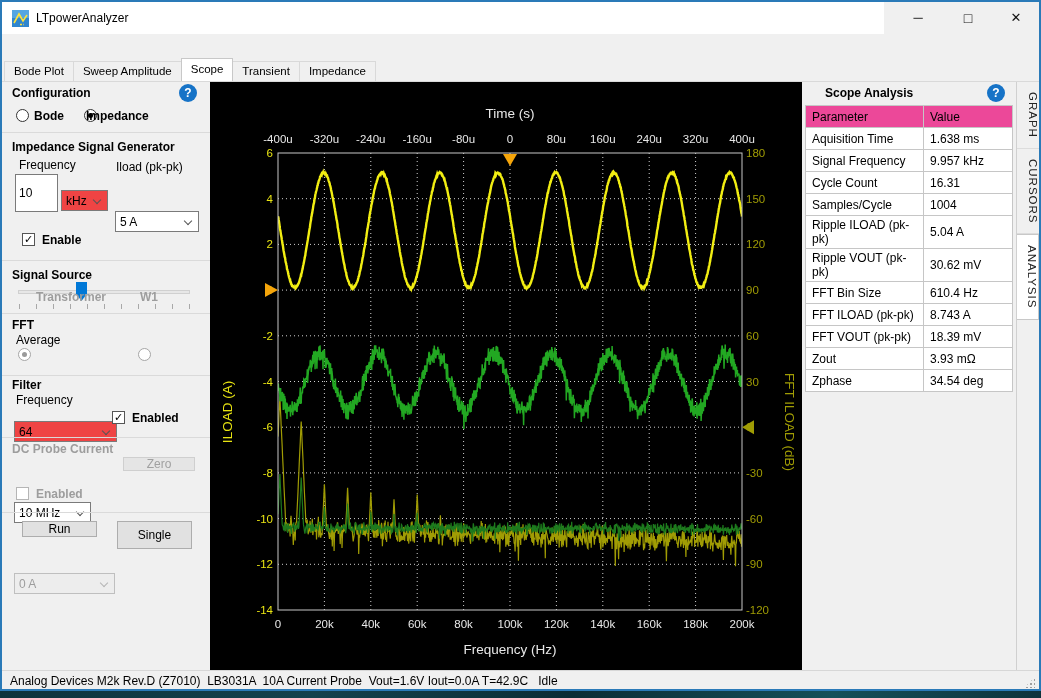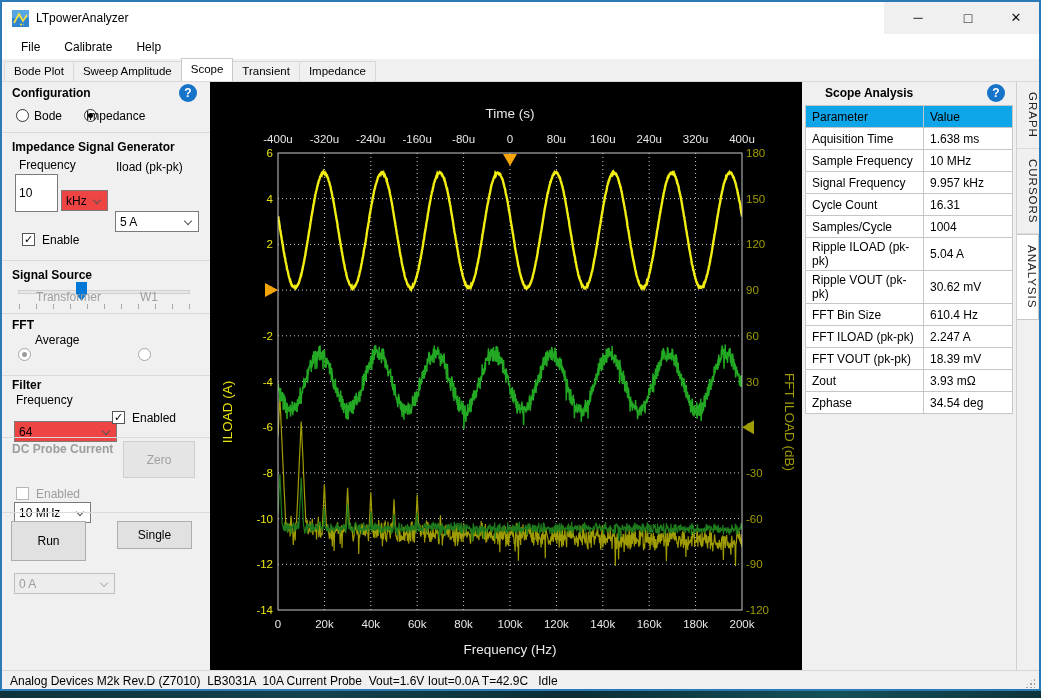--- a/index.html
+++ b/index.html
@@ -32,21 +32,21 @@
   
   #left-panel { left:0; top:80px; width:208px; height:588px; background:#f0f0f0; }
   .sec-title { font-weight:bold; font-size:12px; }
   .sec-title.disabled { color:#9d9d9d; }
   .sep { left:0; height:1px; width:208px; background:#dadada; }
   .help-icon { width:18px; height:18px; border-radius:50%; background:#1673c7; color:#fff; font-weight:bold; font-size:12px; display:flex; align-items:center; justify-content:center; }
   .radio { width:13px; height:13px; border-radius:50%; border:1px solid #333; background:#fff; position:relative; display:inline-block; }
   .radio.sel::after { content:""; position:absolute; left:3px; top:3px; width:5px; height:5px; border-radius:50%; background:#000; }
   .radio.dis { border-color:#a6a6a6; }
   .radio.dis.sel::after { background:#9a9a9a; }
-  .rlabel { font-size:12px; }
+  .rlabel { font-size:12px;font-weight:bold; }
   .rlabel.dis { color:#9d9d9d; }
   .checkbox { width:13px; height:13px; border:1px solid #555; background:#fff; display:inline-block; text-align:center; line-height:11px; font-size:11px; }
   .checkbox.dis { border-color:#b5b5b5; }
   .field { border:1px solid #7a7a7a; background:#fff; font-size:12px; padding:18px 3px; height:21px; }
   .dropdown { border:1px solid #7a7a7a; background:#fff; height:21px; display:flex; align-items:center; padding-left:4px; position:relative; font-size:12px; }
   .dropdown.gray { background:#ef4444; }
   .dropdown.dis { background:#ededed; color:#9d9d9d; border-color:#bfbfbf; }
   .chev { position:absolute; right:7px; top:6px; width:6px; height:6px; border-right:1px solid #555; border-bottom:1px solid #555; transform:rotate(45deg); }
   .dropdown.dis .chev { border-color:#b5b5b5; }
   .btn { background:#e1e1e1; border:1px solid #adadad; display:flex; align-items:center; justify-content:center; font-size:12px; }
@@ -54,21 +54,21 @@
   #slider-track { left:16px; top:208px; width:172px; height:4px; background:#e7e7e7; border:1px solid #d0d0d0; }
   #slider-thumb { left:74px; top:200px; width:11px; height:19px; background:#0078d7; clip-path:polygon(0 0,100% 0,100% 62%,50% 100%,0 62%); }
   #slider-ticks { left:17px; top:222px; width:172px; height:5px;
      background:repeating-linear-gradient(to right,#a8a8a8 0 1px,transparent 1px 17px); }
   
   #plot-wrap { left:208px; top:80px; width:592px; height:588px; background:#000; }
   
   #right-panel { left:800px; top:80px; width:214px; height:588px; background:#f0f0f0; }
   #analysis-table { border-collapse:collapse; background:#fff; }
   #analysis-table th, #analysis-table td { border:1px solid #c6c6c6; font-weight:normal; text-align:left; padding:2px 6px; font-size:12px; height:22px; }
-  #analysis-table th { background:#0ea5e9; }
+  #analysis-table th { background:#ec4899; }
   
   #side-tabs { left:1014px; top:80px; width:23px; height:588px; background:#f0f0f0; border-left:1px solid #d0d0d0; }
   .vtab { writing-mode:vertical-rl; width:22px; text-align:center; padding:10px 0; font-size:11.5px; letter-spacing:1px; color:#222; background:#f0f0f0; border-bottom:1px solid #dcdcdc; }
   .vtab.active { background:#ffffff; border:1px solid #c8c8c8; border-left:none; }
   
   #statusbar { left:0; top:668px; width:1037px; height:21px; background:#f0f0f0; border-top:1px solid #d7d7d7; display:flex; align-items:center; }
   #status-text { padding-left:8px; white-space:pre; font-size:12px; }
   #grip { position:absolute; right:4px; top:6px; width:11px; height:11px;
      background-image:radial-gradient(#9f9f9f 1.2px, transparent 1.3px); background-size:4px 4px; background-position:1px 1px;
      clip-path:polygon(100% 0,100% 100%,0 100%); }
@@ -84,25 +84,20 @@
       <rect x="0" y="0" width="17" height="8" fill="#55a6e2"></rect>
       <polyline points="2,13 7,4 11,11 15,5" fill="none" stroke="#ffe23c" stroke-width="1.6"></polyline>
       <line x1="8" y1="14.5" x2="12" y2="14.5" stroke="#ffe23c" stroke-width="1.4" stroke-dasharray="2 1.4"></line>
     </svg>
     <span id="title-text" class="abs">LTpowerAnalyzer</span>
     <div id="btn-min" class="winbtn abs">─</div>
     <div id="btn-max" class="winbtn abs">□</div>
     <div id="btn-close" class="winbtn abs">✕</div>
   </div>
 
-  <div id="menubar" class="abs">
-    <span class="menu-item">File</span>
-    <span class="menu-item">Calibrate</span>
-    <span class="menu-item">Help</span>
-  </div>
 
   <div id="tabstrip" class="abs">
     <div class="tab">Bode Plot</div>
     <div class="tab">Sweep Amplitude</div>
     <div class="tab active">Scope</div>
     <div class="tab">Transient</div>
     <div class="tab">Impedance</div>
   </div>
 
   <div id="left-panel" class="abs">
@@ -140,21 +135,21 @@
 
     <div class="abs sec-title" style="left:10px;top:186px;">Signal Source</div>
     <span class="abs radio dis sel" style="left:16px;top:208px;"></span>
     <span class="abs rlabel dis" style="left:34px;top:208px;">Transformer</span>
     <span class="abs radio dis" style="left:120px;top:208px;"></span>
     <span class="abs rlabel dis" style="left:138px;top:208px;">W1</span>
 
     <div class="abs sep" style="top:231px;"></div>
 
     <div class="abs sec-title" style="left:10px;top:236px;">FFT</div>
-    <div class="abs" style="left:14px;top:251px;margin-left:19px;">Average</div>
+    <div class="abs" style="left:14px;top:251px;">Average</div>
     <div class="abs dropdown gray" style="left:12px;top:265px;width:103px;">
       <span>64</span>
       <span class="chev"></span>
     </div>
 
     <div class="abs sep" style="top:293px;"></div>
 
     <div class="abs sec-title" style="left:10px;top:296px;">Filter</div>
     <div class="abs" style="left:14px;top:311px;">Frequency</div>
     <div class="abs dropdown" style="left:12px;top:325px;width:77px;">
@@ -164,27 +159,27 @@
     <span class="abs checkbox" style="left:110px;top:329px;">✓</span>
     <span class="abs rlabel" style="left:130px;top:329px;">Enabled</span>
 
     <div class="abs sep" style="top:355px;"></div>
 
     <div class="abs sec-title disabled" style="left:10px;top:360px;">DC Probe Current</div>
     <div class="abs dropdown dis" style="left:12px;top:375px;width:101px;">
       <span>0 A</span>
       <span class="chev"></span>
     </div>
-    <div class="abs btn dis" style="left:121px;top:359px;width:72px;height:37px;">Zero</div>
+    <div class="abs btn dis" style="left:121px;top:375px;width:72px;height:14px;">Zero</div>
     <span class="abs checkbox dis" style="left:14px;top:405px;"></span>
     <span class="abs rlabel dis" style="left:34px;top:405px;">Enabled</span>
 
     <div class="abs sep" style="top:430px;"></div>
 
-    <div class="abs btn" style="left:9px;top:439px;width:75px;height:40px;">Run</div>
+    <div class="abs btn" style="left:20px;top:439px;width:75px;height:16px;">Run</div>
     <div class="abs btn" style="left:115px;top:439px;width:75px;height:28px;">Single</div>
   </div>
 
   <div id="plot-wrap" class="abs">
     <svg id="scope-plot" width="592" height="588" viewBox="0 0 592 588">
         <rect x="0" y="0" width="592" height="588" fill="#000000"></rect>
         <clipPath id="pc">
           <rect x="68" y="71" width="464" height="457"></rect>
         </clipPath>
         <g stroke="#e8e8e8" stroke-width="1" stroke-dasharray="1 3" opacity="0.9">
@@ -285,24 +280,20 @@
           <th style="width:118px;">Parameter</th>
           <th>Value</th>
         </tr>
       </thead>
       <tbody>
           <tr>
             <td>Aquisition Time</td>
             <td>1.638 ms</td>
           </tr>
           <tr>
-            <td>Sample Frequency</td>
-            <td>10 MHz</td>
-          </tr>
-          <tr>
             <td>Signal Frequency</td>
             <td>9.957 kHz</td>
           </tr>
           <tr>
             <td>Cycle Count</td>
             <td>16.31</td>
           </tr>
           <tr>
             <td>Samples/Cycle</td>
             <td>1004</td>
@@ -314,21 +305,21 @@
           <tr>
             <td>Ripple VOUT (pk-pk)</td>
             <td>30.62 mV</td>
           </tr>
           <tr>
             <td>FFT Bin Size</td>
             <td>610.4 Hz</td>
           </tr>
           <tr>
             <td>FFT ILOAD (pk-pk)</td>
-            <td>2.247 A</td>
+            <td>8.743 A</td>
           </tr>
           <tr>
             <td>FFT VOUT (pk-pk)</td>
             <td>18.39 mV</td>
           </tr>
           <tr>
             <td>Zout</td>
             <td>3.93 mΩ</td>
           </tr>
           <tr>

